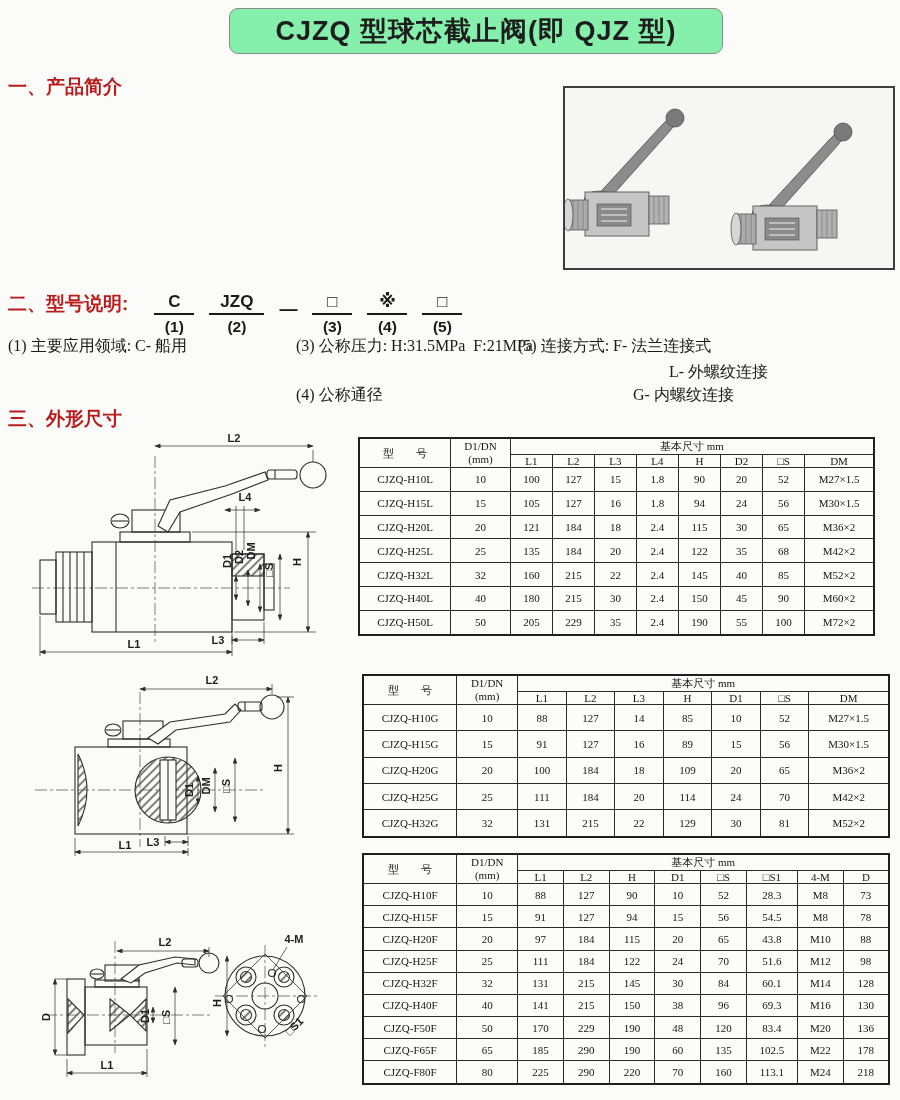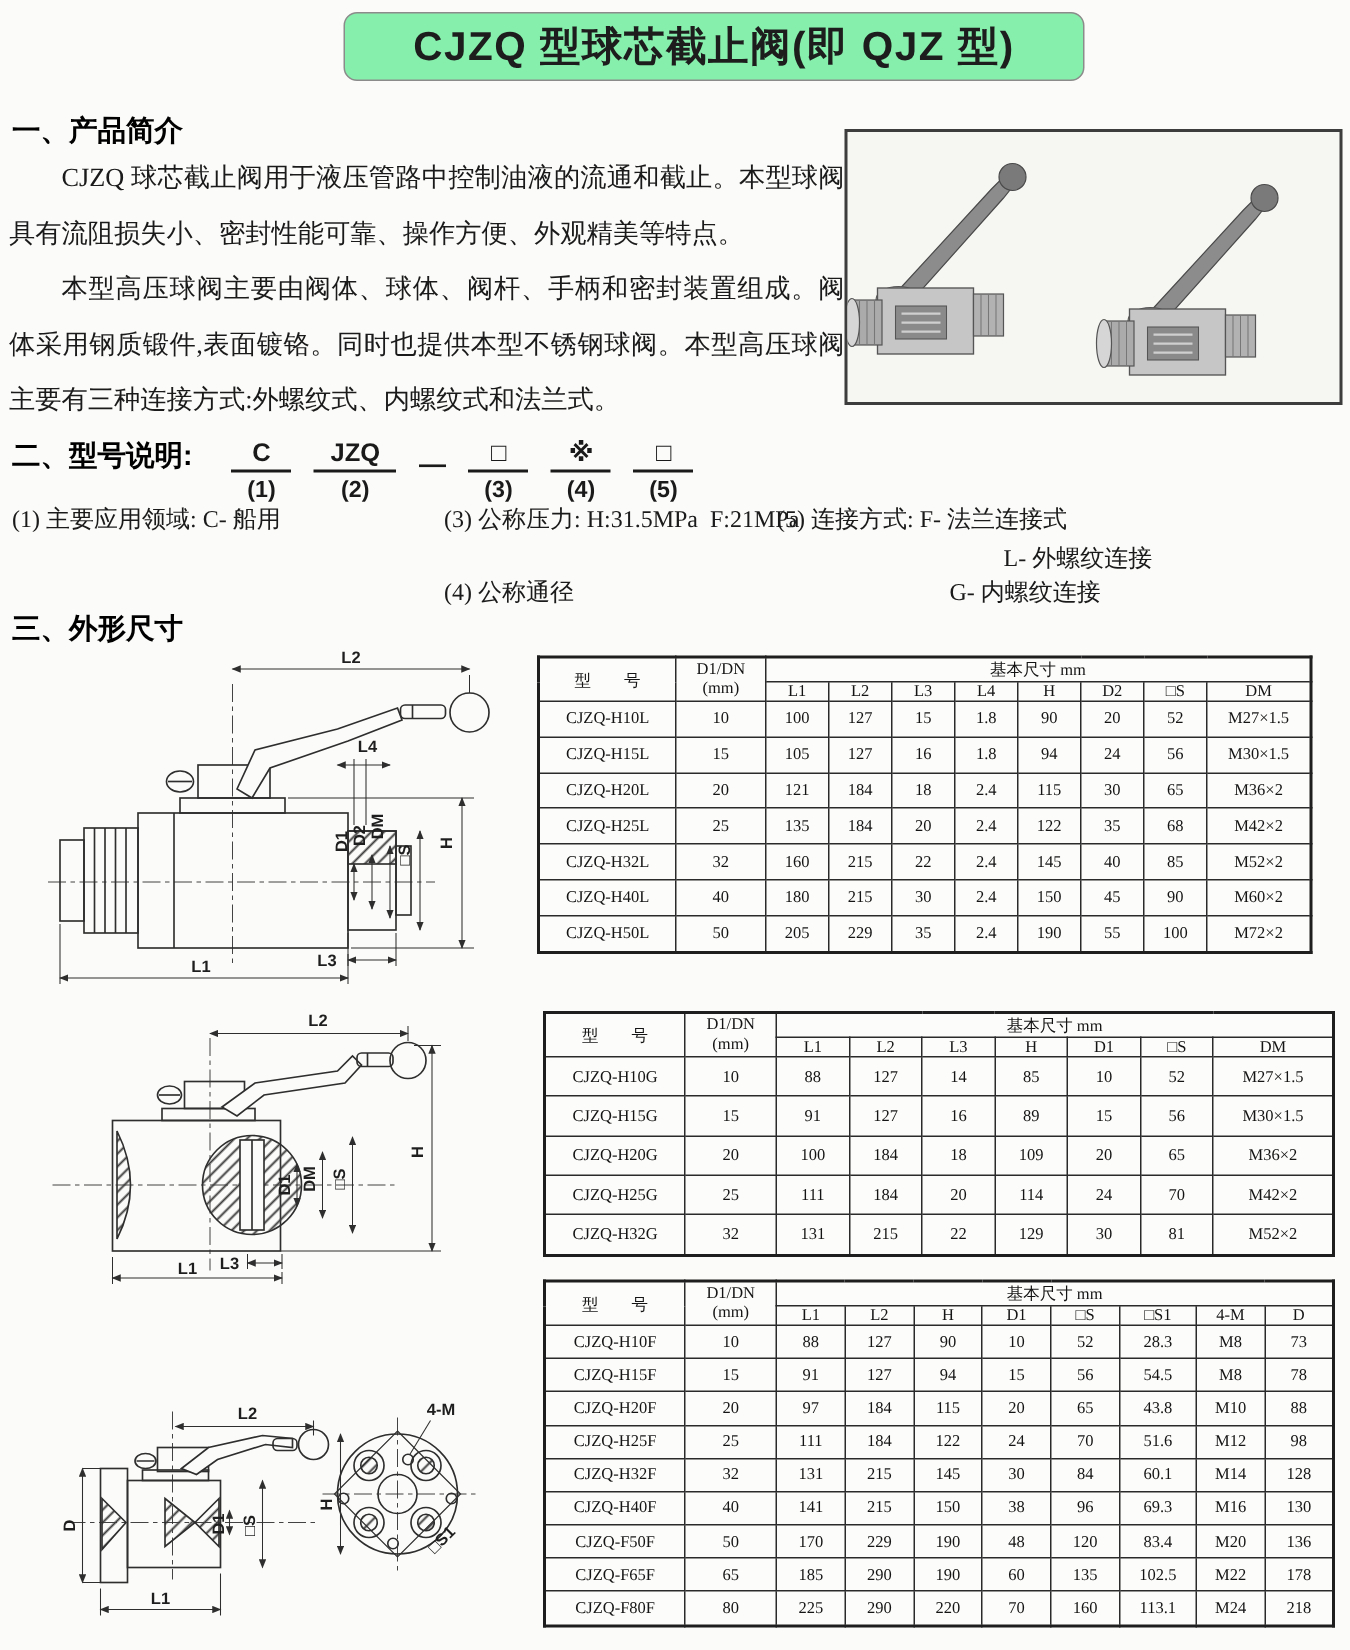--- a/index.html
+++ b/index.html
@@ -3,21 +3,21 @@
 <meta charset="utf-8">
 <style>
   html,body{margin:0;padding:0;background:#e8e8e6;}
   .page{position:relative;width:900px;height:1100px;background:#fbfbf9;overflow:hidden;
         font-family:"Liberation Serif","DejaVu Serif",serif;color:#1a1a1a;}
   .banner{position:absolute;left:205px;top:8px;width:492px;height:44px;background:#86efac;
           border:1px solid #8b8b8b;border-radius:9px;display:flex;align-items:center;justify-content:center;
           font-family:"Liberation Sans","DejaVu Sans",sans-serif;font-weight:bold;font-size:27px;
           color:#1d1d1d;letter-spacing:1px;margin-left:24px;}
   .sec-head{position:absolute;font-family:"Liberation Sans","DejaVu Sans",sans-serif;
-            font-weight:bold;font-size:19px;color:#000000;}
+            font-weight:bold;font-size:19px;color:#b91c1c;}
   .intro{position:absolute;left:6px;top:100px;width:557px;font-size:17.5px;line-height:37px;text-align:justify;}
   .intro p{margin:0;text-indent:2em;}
   .photo{position:absolute;left:563px;top:86px;width:332px;height:184px;border:2px solid #3d3d3d;
          background:#f6f6f3;box-sizing:border-box;}
   .s2-row{position:absolute;left:8px;top:291px;display:flex;align-items:flex-start;}
   .code{display:flex;margin-left:26px;gap:15px;font-family:"Liberation Sans","DejaVu Sans",sans-serif;}
   .code-group{text-align:center;}
   .code-top{font-weight:bold;font-size:17px;line-height:22px;border-bottom:2px solid #1a1a1a;
             padding:0 11px;min-width:18px;}
   .code-num{font-size:15.5px;padding-top:3px;font-weight:bold;}
@@ -64,24 +64,20 @@
         <rect x="3" y="112" width="20" height="30" fill="#ababab" stroke="#555" stroke-width="0.8"></rect>
         <line x1="8" y1="112" x2="8" y2="142" stroke="#777" stroke-width="0.7"></line>
         <line x1="13" y1="112" x2="13" y2="142" stroke="#777" stroke-width="0.7"></line>
         <line x1="18" y1="112" x2="18" y2="142" stroke="#777" stroke-width="0.7"></line>
         <ellipse cx="3" cy="127" rx="5" ry="16" fill="#d6d6d6" stroke="#555" stroke-width="0.8"></ellipse>
       </g>
       <use href="#valveG" x="168" y="14"></use>
     </svg>
   </div>
 
-  <div class="intro">
-    <p>CJZQ 球芯截止阀用于液压管路中控制油液的流通和截止。本型球阀具有流阻损失小、密封性能可靠、操作方便、外观精美等特点。</p>
-    <p>本型高压球阀主要由阀体、球体、阀杆、手柄和密封装置组成。阀体采用钢质锻件,表面镀铬。同时也提供本型不锈钢球阀。本型高压球阀主要有三种连接方式:外螺纹式、内螺纹式和法兰式。</p>
-  </div>
 
   <div class="s2-row">
     <div class="sec-head" style="position:static;">二、型号说明:</div>
     <div class="code">
       <div class="code-group">
         <div class="code-top">C</div>
         <div class="code-num">(1)</div>
       </div>
       <div class="code-group">
         <div class="code-top">JZQ</div>

